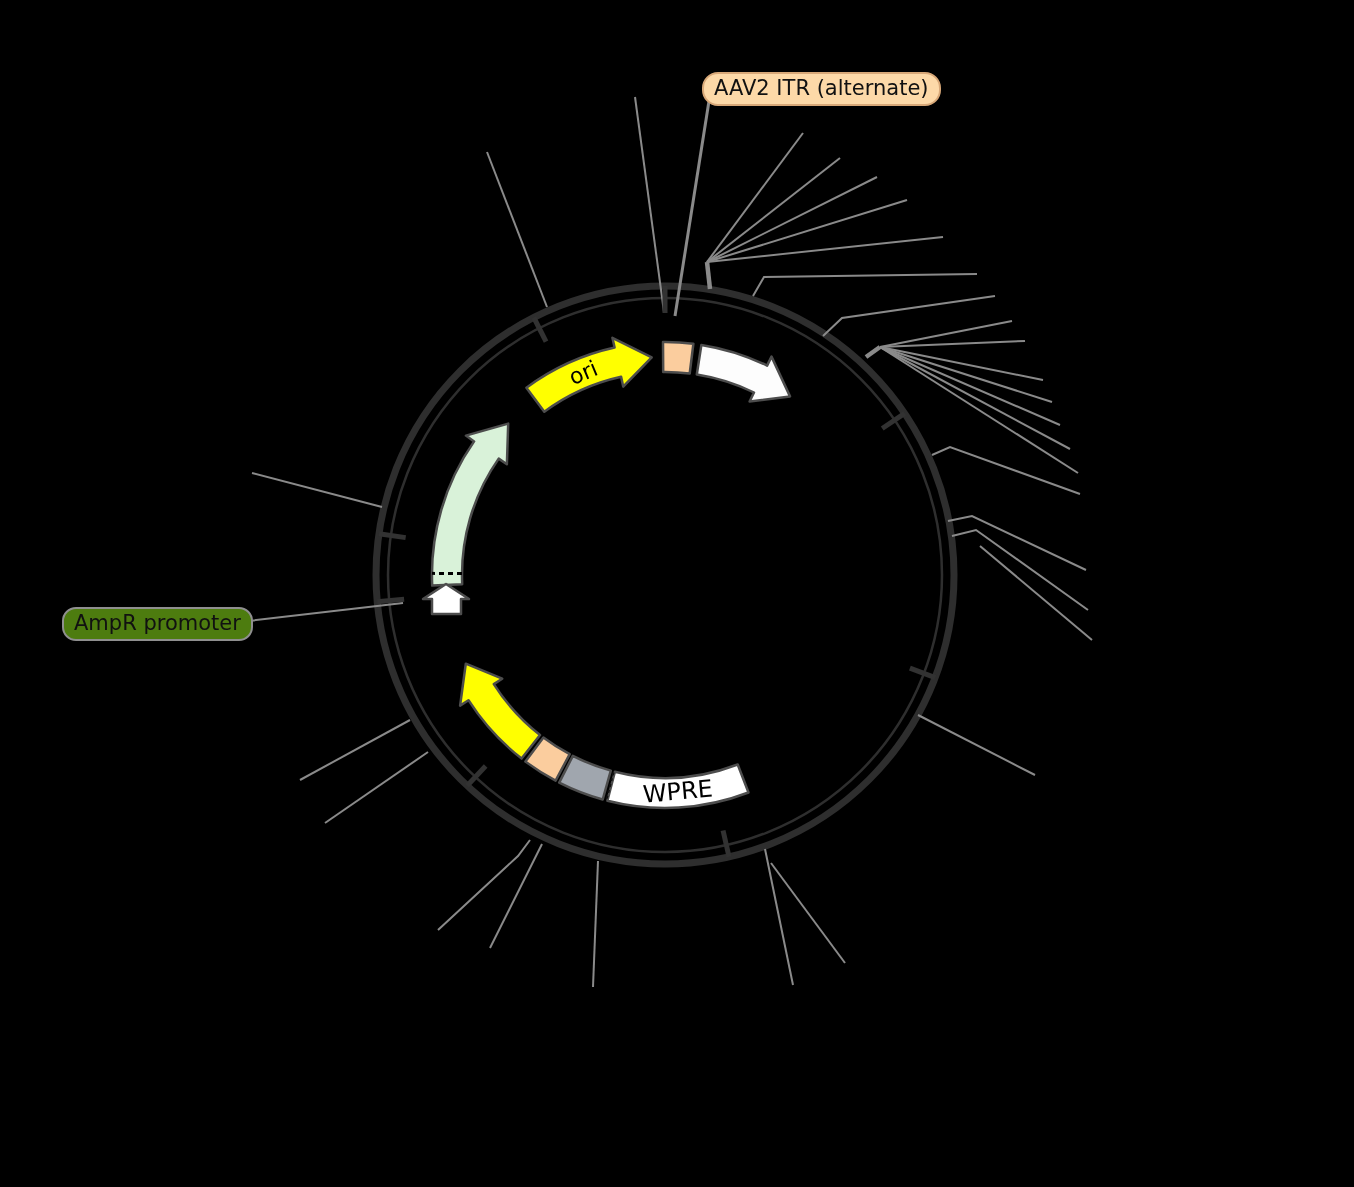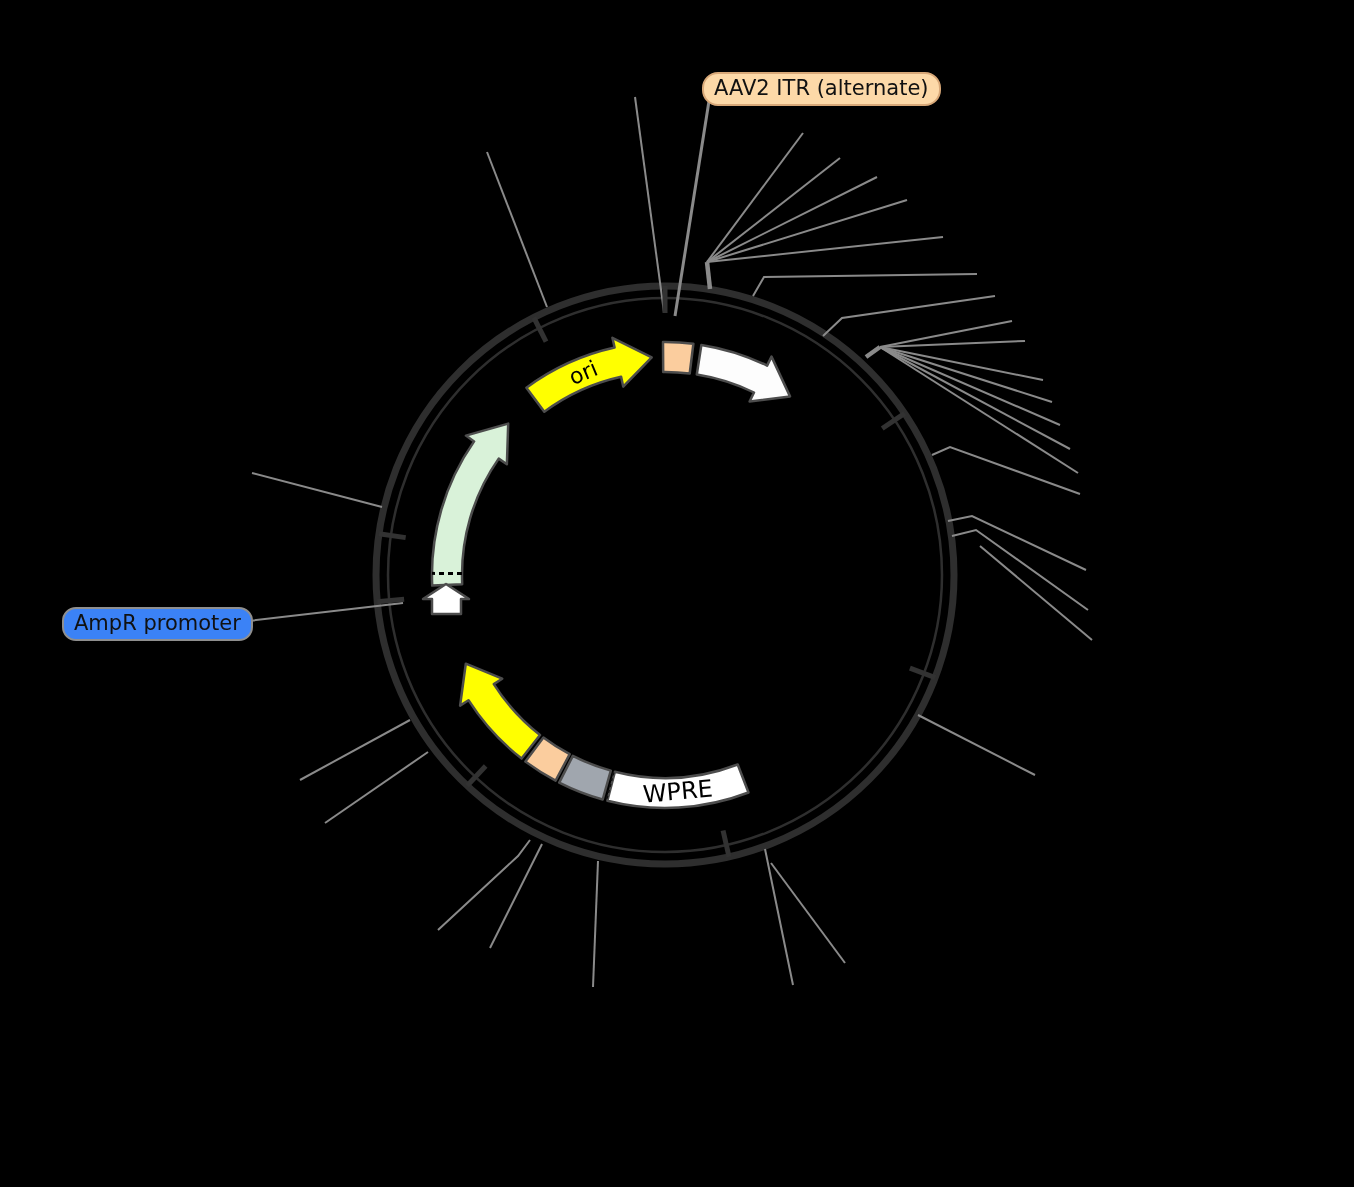--- a/index.html
+++ b/index.html
@@ -13,21 +13,21 @@
     padding:3px 10px 4px 10px;
     border-radius:16px;
     line-height:1.1;
   }
   .label-aav2{
     background:#fdd9a8;
     border:2px solid #d8a878;
     font-size:21px;
   }
   .label-ampr{
-    background:#3b82f6;
+    background:#4d7c0f;
     border:2px solid #8f8f8f;
     border-radius:14px;
     font-size:21px;
   }
 </style>
 </head>
 <body>
 
 <div class="stage" style="background: rgb(0, 0, 0);">
   <svg id="map" xmlns="http://www.w3.org/2000/svg" width="1354" height="1187">

